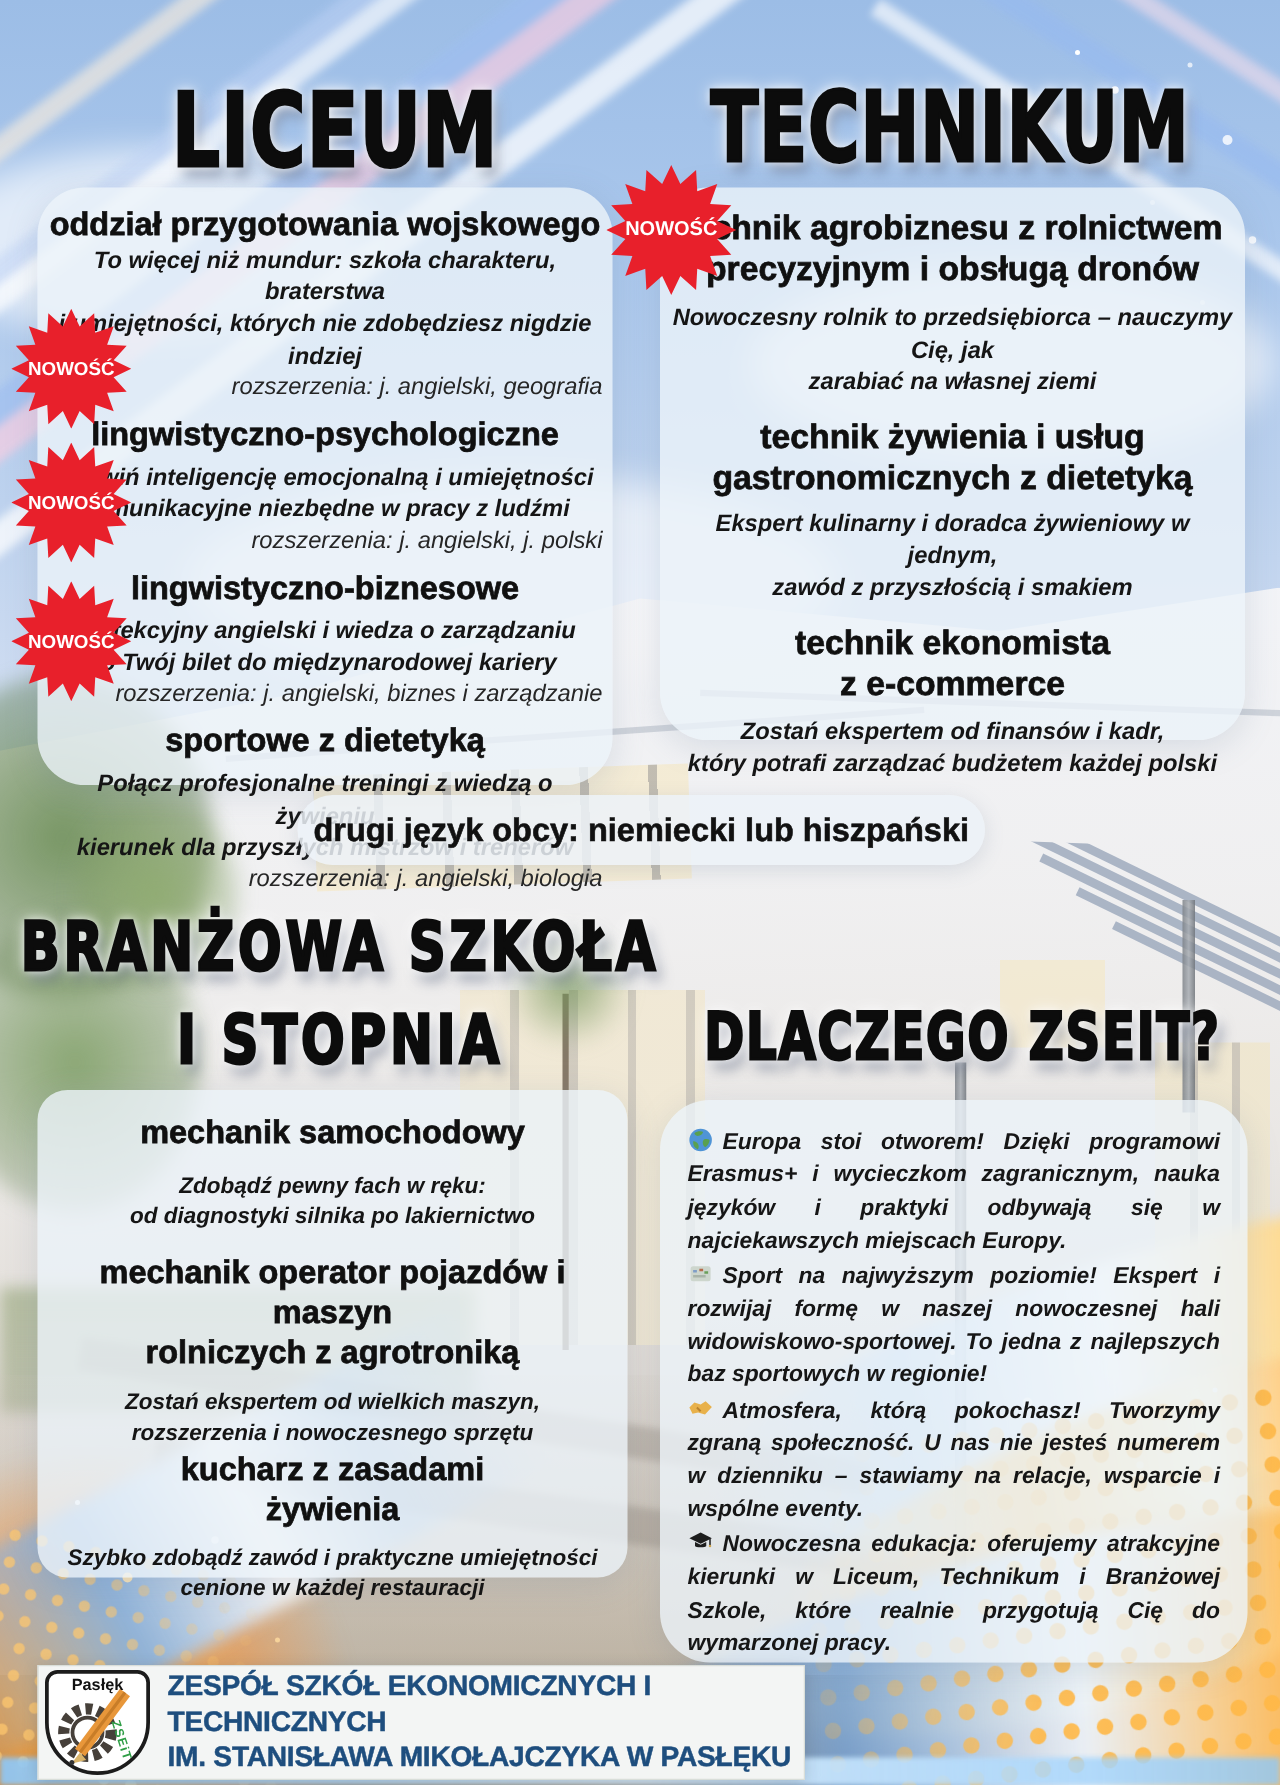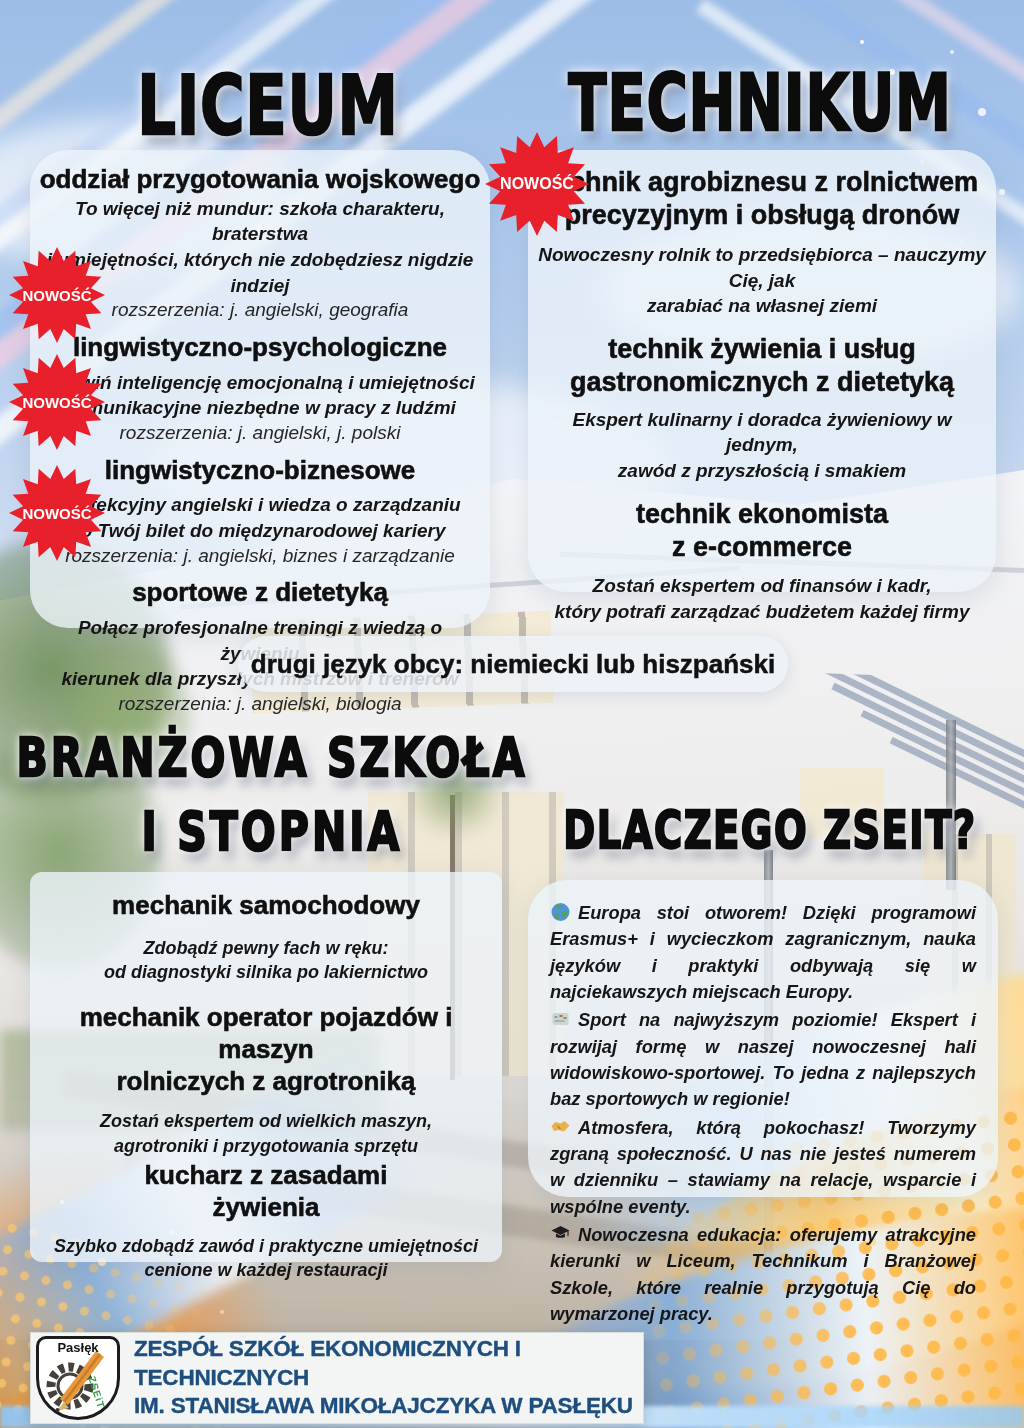--- a/index.html
+++ b/index.html
@@ -65,21 +65,21 @@
   
   .stamp{
     font-family:"DejaVu Sans","Liberation Sans",sans-serif;font-weight:bold;color:#0c0c0c;white-space:nowrap;
     -webkit-text-stroke:2.4px #0c0c0c;letter-spacing:1px;z-index:10;
     text-shadow:0 0 16px rgba(255,255,255,.95),0 0 8px rgba(255,255,255,.8),6px 8px 12px rgba(70,82,112,.55);
   }
   .panel{position:absolute;background:rgba(235,242,249,.8);border-radius:38px;z-index:8;
     box-shadow:0 6px 26px rgba(100,120,150,.18);text-align:center;color:#101010;}
   .sec-h{font-weight:bold;-webkit-text-stroke:.6px #101010;font-size:26px;line-height:1.22;margin:0;}
   .sec-desc{font-style:italic;font-weight:bold;font-size:19px;line-height:1.35;color:#151515;}
-  .sec-ext{font-style:italic;font-weight:normal;font-size:19px;color:#262626;line-height:1.3;}
+  .sec-ext{font-style:italic;font-weight:normal;font-size:19px;color:#262626;line-height:1.3;text-align:right;}
   .star{position:absolute;background:#e8202b;color:#fff;display:flex;align-items:center;justify-content:center;
     font-weight:bold;z-index:11;}
   .pill{position:absolute;left:238px;top:636px;width:550px;height:56px;background:rgba(236,242,248,.85);
     border-radius:30px;display:flex;align-items:center;justify-content:center;z-index:9;
     font-size:26px;font-weight:bold;-webkit-text-stroke:.5px #111;color:#111;box-shadow:0 4px 16px rgba(100,120,150,.18);}
   .why-p{font-style:italic;font-weight:bold;font-size:18.3px;line-height:1.44;text-align:justify;margin:0 0 2px 0;color:#161616;}
   .why-icon{display:inline-block;width:21px;height:20px;vertical-align:-3px;margin-right:7px;}
   
   .footer{left:30px;top:1332px;width:612px;height:90px;background:#f3f5f4;border:1px solid #d9ded9;z-index:12;
     display:flex;align-items:center;box-shadow:0 3px 12px rgba(60,70,90,.25);}
@@ -196,21 +196,21 @@
       <div>zawód z przyszłością i smakiem</div>
     </div>
   </div>
   <div style="margin-top:14px;">
     <h3 class="sec-h" style="font-size:27px;">
       <div>technik ekonomista</div>
       <div>z e-commerce</div>
     </h3>
     <div class="sec-desc" style="margin-top:10px;">
       <div>Zostań ekspertem od finansów i kadr,</div>
-      <div>który potrafi zarządzać budżetem każdej firmy</div>
+      <div>który potrafi zarządzać budżetem każdej polski</div>
     </div>
   </div>
 </section>
 
 <div class="star starburst" style="left: 485px; top: 132px; width: 104px; height: 104px; font-size: 16px; clip-path: polygon(100% 50%, 85.3% 57%, 96.2% 69.1%, 79.9% 70%, 85.4% 85.4%, 70% 79.9%, 69.1% 96.2%, 57% 85.3%, 50% 100%, 43% 85.3%, 30.9% 96.2%, 30% 79.9%, 14.6% 85.4%, 20.1% 70%, 3.8% 69.1%, 14.7% 57%, 0% 50%, 14.7% 43%, 3.8% 30.9%, 20.1% 30%, 14.6% 14.6%, 30% 20.1%, 30.9% 3.8%, 43% 14.7%, 50% 0%, 57% 14.7%, 69.1% 3.8%, 70% 20.1%, 85.4% 14.6%, 79.9% 30%, 96.2% 30.9%, 85.3% 43%);">
     <span>NOWOŚĆ</span>
   </div>
 <div class="star starburst" style="left: 9px; top: 247px; width: 96px; height: 96px; font-size: 15px; clip-path: polygon(100% 50%, 85.3% 57%, 96.2% 69.1%, 79.9% 70%, 85.4% 85.4%, 70% 79.9%, 69.1% 96.2%, 57% 85.3%, 50% 100%, 43% 85.3%, 30.9% 96.2%, 30% 79.9%, 14.6% 85.4%, 20.1% 70%, 3.8% 69.1%, 14.7% 57%, 0% 50%, 14.7% 43%, 3.8% 30.9%, 20.1% 30%, 14.6% 14.6%, 30% 20.1%, 30.9% 3.8%, 43% 14.7%, 50% 0%, 57% 14.7%, 69.1% 3.8%, 70% 20.1%, 85.4% 14.6%, 79.9% 30%, 96.2% 30.9%, 85.3% 43%);">
     <span>NOWOŚĆ</span>
   </div>
@@ -220,53 +220,53 @@
 <div class="star starburst" style="left: 9px; top: 465px; width: 96px; height: 96px; font-size: 15px; clip-path: polygon(100% 50%, 85.3% 57%, 96.2% 69.1%, 79.9% 70%, 85.4% 85.4%, 70% 79.9%, 69.1% 96.2%, 57% 85.3%, 50% 100%, 43% 85.3%, 30.9% 96.2%, 30% 79.9%, 14.6% 85.4%, 20.1% 70%, 3.8% 69.1%, 14.7% 57%, 0% 50%, 14.7% 43%, 3.8% 30.9%, 20.1% 30%, 14.6% 14.6%, 30% 20.1%, 30.9% 3.8%, 43% 14.7%, 50% 0%, 57% 14.7%, 69.1% 3.8%, 70% 20.1%, 85.4% 14.6%, 79.9% 30%, 96.2% 30.9%, 85.3% 43%);">
     <span>NOWOŚĆ</span>
   </div>
 
 <div class="pill">drugi język obcy: niemiecki lub hiszpański</div>
 
 <h2 class="abs stamp" style="left:272px;top:726px;font-size:54px;transform:translateX(-50%) scaleX(.76);margin:0;letter-spacing:4px;">BRANŻOWA SZKOŁA</h2>
 <h2 class="abs stamp" style="left:272px;top:800px;font-size:54px;transform:translateX(-50%) scaleX(.76);margin:0;letter-spacing:4px;">I STOPNIA</h2>
 <h2 class="abs stamp" style="left:770px;top:800px;font-size:52px;transform:translateX(-50%) scaleX(.74);margin:0;letter-spacing:2px;">DLACZEGO ZSEIT?</h2>
 
-<section class="panel" style="left:30px;top:872px;width:472px;height:390px;border-radius:12px;padding:18px 12px 0 12px;box-sizing:border-box;">
+<section class="panel" style="left:30px;top:872px;width:472px;height:390px;border-radius:24px;padding:18px 12px 0 12px;box-sizing:border-box;">
   <div>
     <h3 class="sec-h">
       <div>mechanik samochodowy</div>
     </h3>
     <div class="sec-desc" style="font-size:18px;margin-top:14px;">
       <div>Zdobądź pewny fach w ręku:</div>
       <div>od diagnostyki silnika po lakiernictwo</div>
     </div>
   </div>
   <div style="margin-top:18px;">
     <h3 class="sec-h">
       <div>mechanik operator pojazdów i maszyn</div>
       <div>rolniczych z agrotroniką</div>
     </h3>
     <div class="sec-desc" style="font-size:18px;margin-top:12px;font-style:italic;">
       <div>Zostań ekspertem od wielkich maszyn,</div>
-      <div>agrotroniki  i przygotowania sprzętu</div>
+      <div>rozszerzenia  i nowoczesnego sprzętu</div>
     </div>
   </div>
   <div style="margin-top:2px;">
     <h3 class="sec-h">
       <div>kucharz z zasadami</div>
       <div>żywienia</div>
     </h3>
     <div class="sec-desc" style="font-size:18px;margin-top:10px;font-style:italic;">
       <div>Szybko zdobądź zawód i praktyczne umiejętności</div>
       <div>cenione w każdej restauracji</div>
     </div>
   </div>
 </section>
 
-<section class="panel" style="left:528px;top:880px;width:470px;height:317px;border-radius:40px;padding:20px 22px 0 22px;box-sizing:border-box;text-align:left;">
+<section class="panel" style="left:528px;top:880px;width:470px;height:450px;border-radius:40px;padding:20px 22px 0 22px;box-sizing:border-box;text-align:left;">
   <p class="why-p"><span class="why-icon"><svg viewBox="0 0 20 20" width="21" height="20">
           <circle cx="10" cy="10" r="9" fill="#4f94d6"></circle>
           <path d="M5 4.5C7 2.8 10.5 2.6 12 3.6c-.4 1.6-1.8 2.6-3.4 3C7 7 5.6 6.2 5 4.5z" fill="#59a04f"></path>
           <path d="M12.6 9.5c1.6-.6 3.4-.4 4.6.4-.3 2.4-1.6 4.6-3.6 5.8-1.2-.8-1.9-2.2-1.9-3.6 0-1 .3-2 .9-2.6z" fill="#59a04f"></path>
           <path d="M4.2 10.8c1.8.2 3.4 1.4 4 3 .5 1.2.3 2.6-.4 3.7-2.5-1-4.3-3.6-3.6-6.7z" fill="#59a04f"></path>
         </svg></span><span>Europa stoi otworem! Dzięki programowi Erasmus+ i wycieczkom zagranicznym, nauka języków i praktyki odbywają się w najciekawszych miejscach Europy.</span></p>
   <p class="why-p"><span class="why-icon"><svg viewBox="0 0 20 20" width="21" height="20">
           <rect x="2" y="4" width="16" height="12" rx="2" fill="#cdd6cd"></rect>
           <rect x="4" y="7" width="3" height="2" fill="#7f9ec7"></rect>
           <rect x="9" y="6" width="3" height="2" fill="#b56a4a"></rect>

